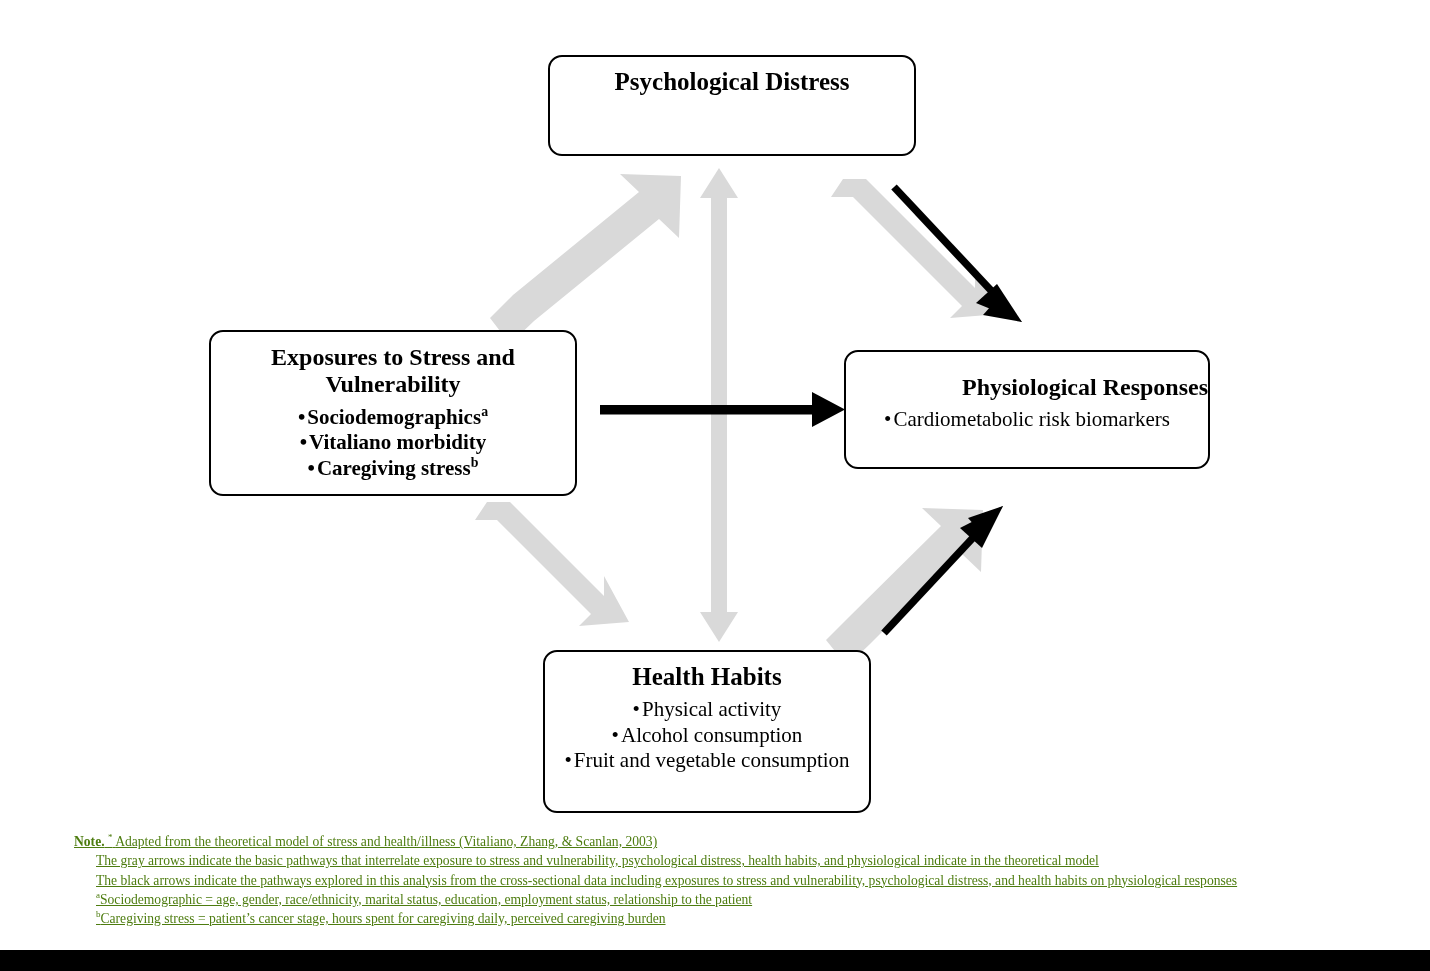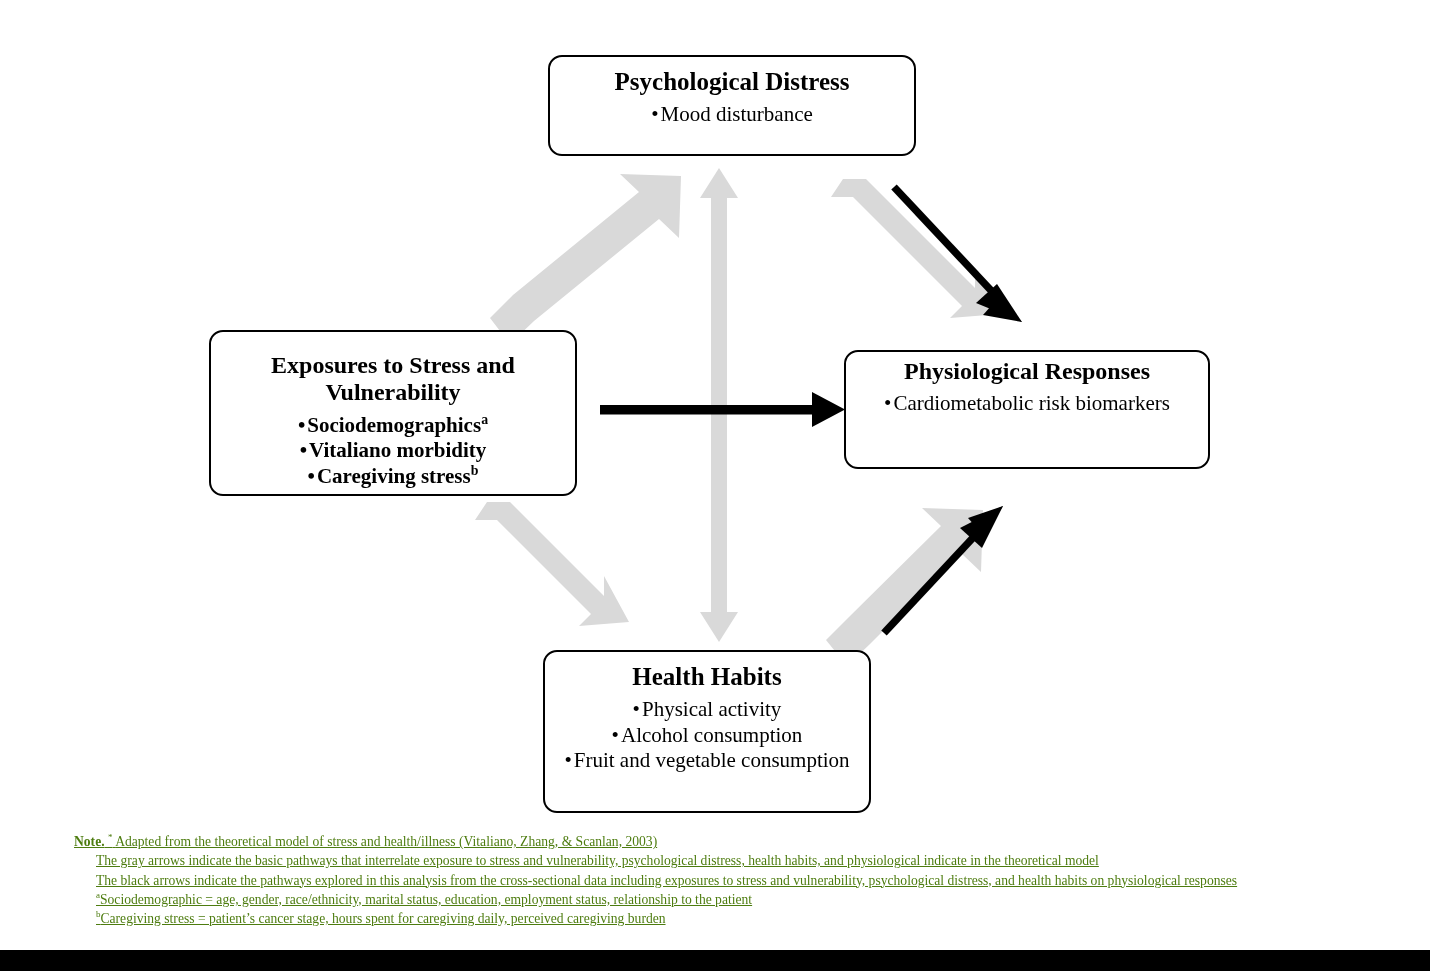--- a/index.html
+++ b/index.html
@@ -11,24 +11,24 @@
        box-sizing:border-box;text-align:center;}
   .box .title{font-weight:bold;line-height:1.12;}
   .box .bullets{line-height:1.22;}
   .box .bullets div{white-space:nowrap;}
   .bul{margin-right:2px;}
   sup{font-size:.66em;vertical-align:super;line-height:0;}
   #box-distress{left:548px;top:55px;width:368px;height:101px;}
   #box-distress .title{font-size:25px;margin-top:11px;}
   #box-distress .bullets{font-size:21px;margin-top:6px;}
   #box-exposures{left:209px;top:330px;width:368px;height:166px;}
-  #box-exposures .title{font-size:24px;margin-top:20px;}
+  #box-exposures .title{font-size:24px;margin-top:12px;}
   #box-exposures .bullets{font-size:21px;margin-top:7px;font-weight:bold;}
   #box-physio{left:844px;top:350px;width:366px;height:119px;}
-  #box-physio .title{font-size:24px;margin-top:6px;}
+  #box-physio .title{font-size:24px;margin-top:22px;text-align:right;}
   #box-physio .bullets{font-size:21px;margin-top:6px;}
   #box-habits{left:543px;top:650px;width:328px;height:163px;}
   #box-habits .title{font-size:25px;margin-top:11px;}
   #box-habits .bullets{font-size:21px;margin-top:6px;}
   #note{position:absolute;left:74px;top:832px;width:1340px;font-size:13.6px;
         line-height:1.42;color:#4d7c0f;text-decoration:underline;}
   #note .l0{text-indent:0;}
   #note .ind{margin-left:22px;}
   #note b{font-weight:bold;}
   #bottombar{position:absolute;left:0;top:950px;width:1430px;height:21px;background:#000;}
@@ -78,25 +78,20 @@
 
     <g>
       <line x1="884" y1="633" x2="983" y2="527" stroke="#000" stroke-width="7.5" stroke-linecap="butt"></line>
       <polygon fill="#000" points="1003,506 960,528 982,548"></polygon>
       <polygon fill="#000" points="1003,506 968,518 984,536"></polygon>
     </g>
   </svg>
 
   <div class="box" id="box-distress">
     <div class="title">Psychological Distress</div>
-    <div class="bullets">
-      <div>
-        <span class="bul">•</span><span>Mood disturbance</span>
-      </div>
-    </div>
   </div>
 
   <div class="box" id="box-exposures">
     <div class="title">
       <span>Exposures to Stress and</span><br>
       <span>Vulnerability</span>
     </div>
     <div class="bullets">
       <div>
         <span class="bul">•</span><span>Sociodemographics</span><sup>a</sup>

